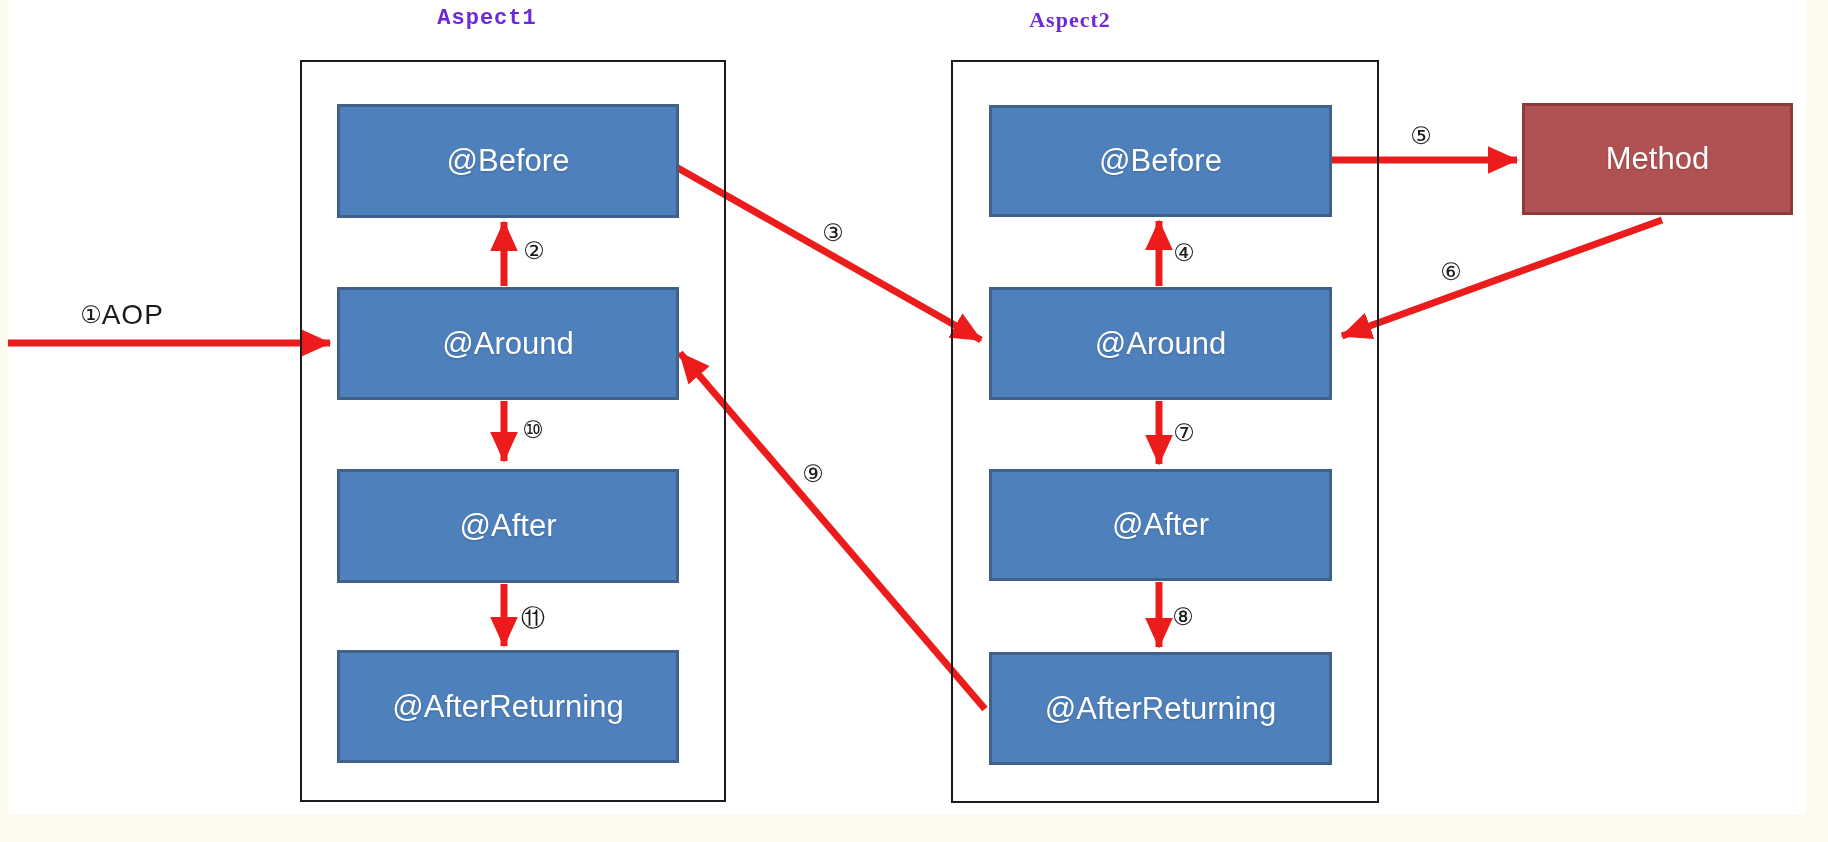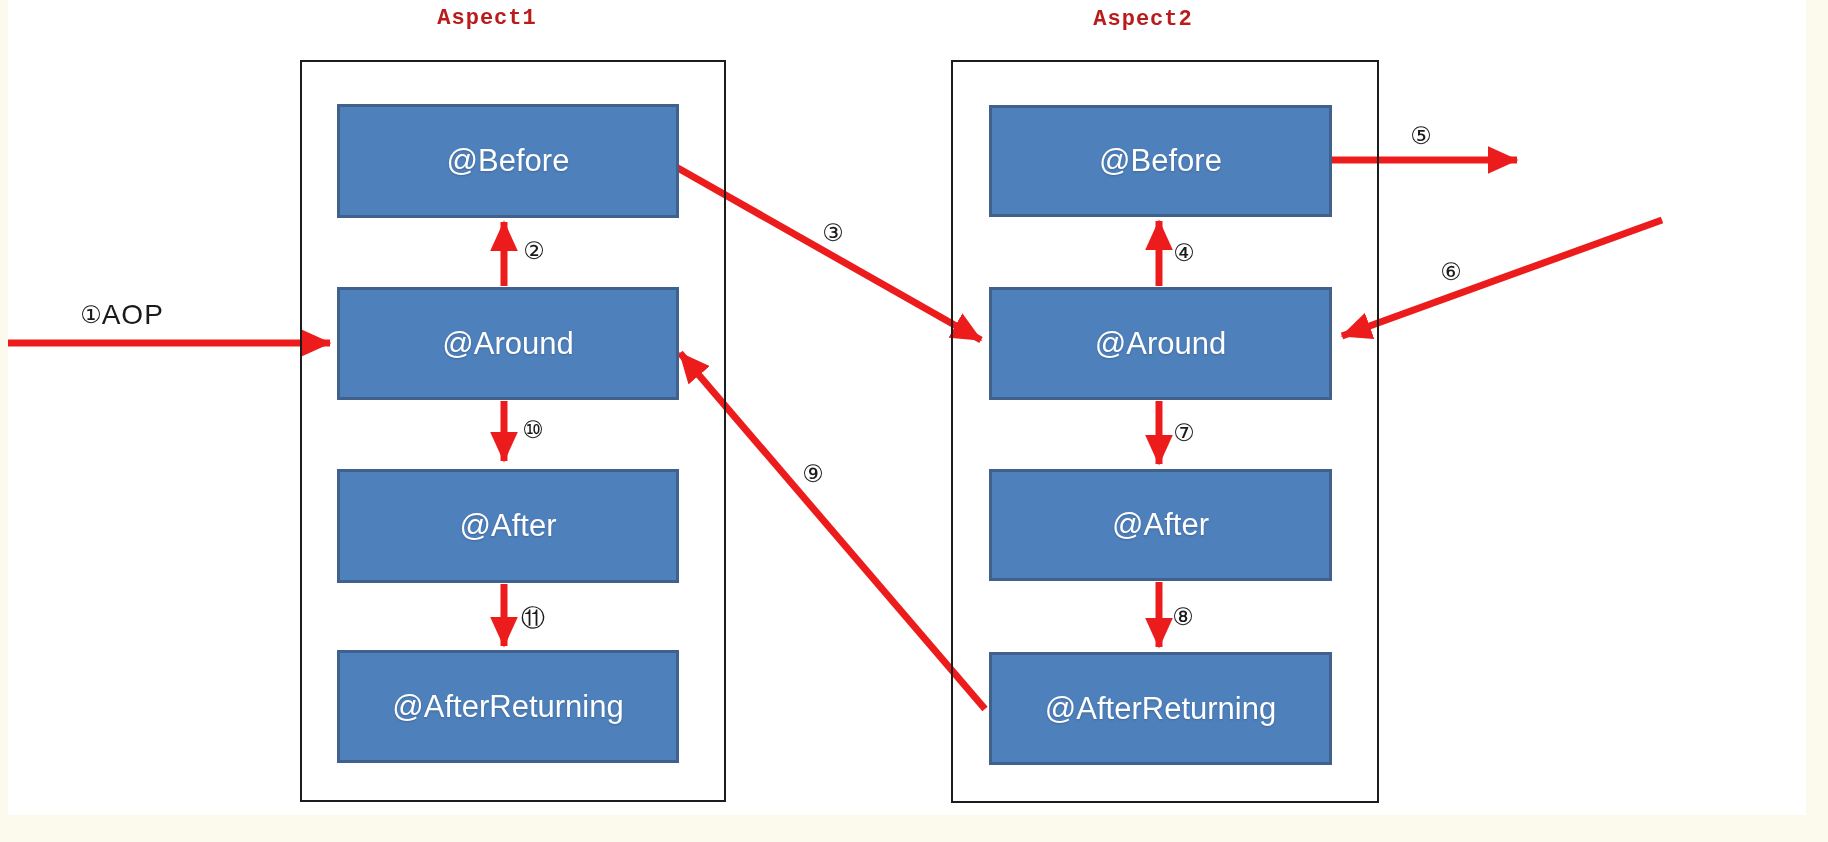--- a/index.html
+++ b/index.html
@@ -21,21 +21,21 @@
     width: 1798px; height: 815px;
     background: #ffffff;
   }
   .aspect-title {
     position: absolute;
     transform: translate(-50%, 0);
     font-family: "Liberation Mono", monospace;
     font-size: 22px;
     font-weight: 700;
     letter-spacing: 1px;
-    color: #b91c1c;
+    color: #6d28d9;
     white-space: nowrap;
   }
   .container-box {
     position: absolute;
     border: 2px solid #1c1c1c;
     background: transparent;
     box-sizing: border-box;
   }
   .node {
     position: absolute;
@@ -100,35 +100,36 @@
     <line x1="1332" y1="160" x2="1517" y2="160" stroke="#ed1c1c" stroke-width="7" marker-end="url(#ah)"></line>
     <line x1="1662" y1="220" x2="1342" y2="336" stroke="#ed1c1c" stroke-width="7" marker-end="url(#ah)"></line>
     <line x1="1159" y1="401" x2="1159" y2="464" stroke="#ed1c1c" stroke-width="7" marker-end="url(#ah)"></line>
     <line x1="1159" y1="582" x2="1159" y2="647" stroke="#ed1c1c" stroke-width="7" marker-end="url(#ah)"></line>
     <line x1="985" y1="709" x2="680" y2="353" stroke="#ed1c1c" stroke-width="7" marker-end="url(#ah)"></line>
     <line x1="504" y1="401" x2="504" y2="461" stroke="#ed1c1c" stroke-width="7" marker-end="url(#ah)"></line>
     <line x1="504" y1="584" x2="504" y2="646" stroke="#ed1c1c" stroke-width="7" marker-end="url(#ah)"></line>
   </svg>
 
   <div class="aspect-title" style="left:487px; top:6px;">Aspect1</div>
-  <div class="aspect-title" style="left:1143px; top:7px;">Aspect2</div>
+  <div class="aspect-title" style="left:1070px; top:7px;font-family:Liberation Serif, serif;">Aspect2</div>
 
   <div class="container-box" style="left:300px; top:60px; width:426px; height:742px;"></div>
   <div class="container-box" style="left:951px; top:60px; width:428px; height:743px;"></div>
 
   <div class="node" style="left:337px; top:104px; width:342px; height:114px;">@Before</div>
   <div class="node" style="left:337px; top:287px; width:342px; height:113px;">@Around</div>
   <div class="node" style="left:337px; top:469px; width:342px; height:114px;">@After</div>
   <div class="node" style="left:337px; top:650px; width:342px; height:113px;">@AfterReturning</div>
 
   <div class="node" style="left:989px; top:105px; width:343px; height:112px;">@Before</div>
   <div class="node" style="left:989px; top:287px; width:343px; height:113px;">@Around</div>
   <div class="node" style="left:989px; top:469px; width:343px; height:112px;">@After</div>
   <div class="node" style="left:989px; top:652px; width:343px; height:113px;">@AfterReturning</div>
 
+  <div class="node method" style="left:1522px; top:103px; width:271px; height:112px;">Method</div>
 
   <div class="steplabel" style="left:122px; top:315px;">
     <span class="circ">①</span><span class="aop-text">AOP</span>
   </div>
   <div class="steplabel" style="left:534px; top:251px;">②</div>
   <div class="steplabel" style="left:833px; top:233px;">③</div>
   <div class="steplabel" style="left:1184px; top:253px;">④</div>
   <div class="steplabel" style="left:1421px; top:136px;">⑤</div>
   <div class="steplabel" style="left:1451px; top:272px;">⑥</div>
   <div class="steplabel" style="left:1184px; top:433px;">⑦</div>

